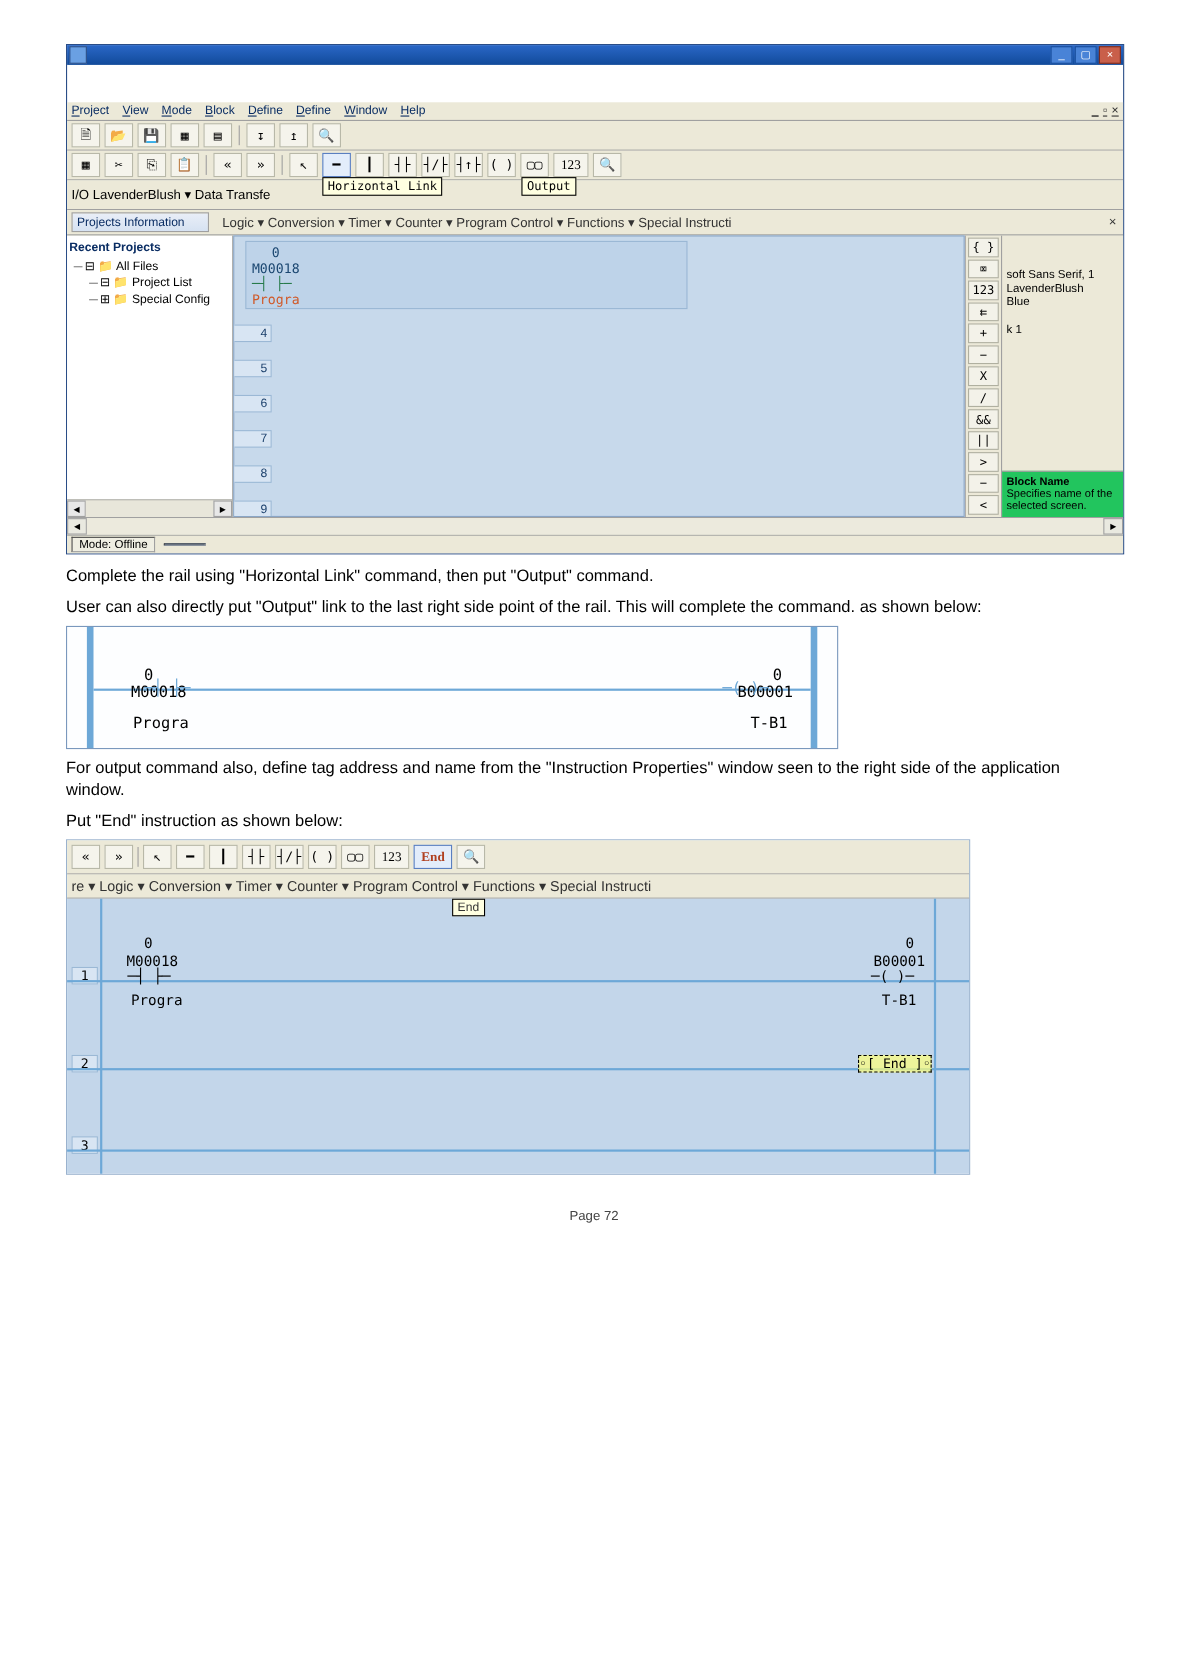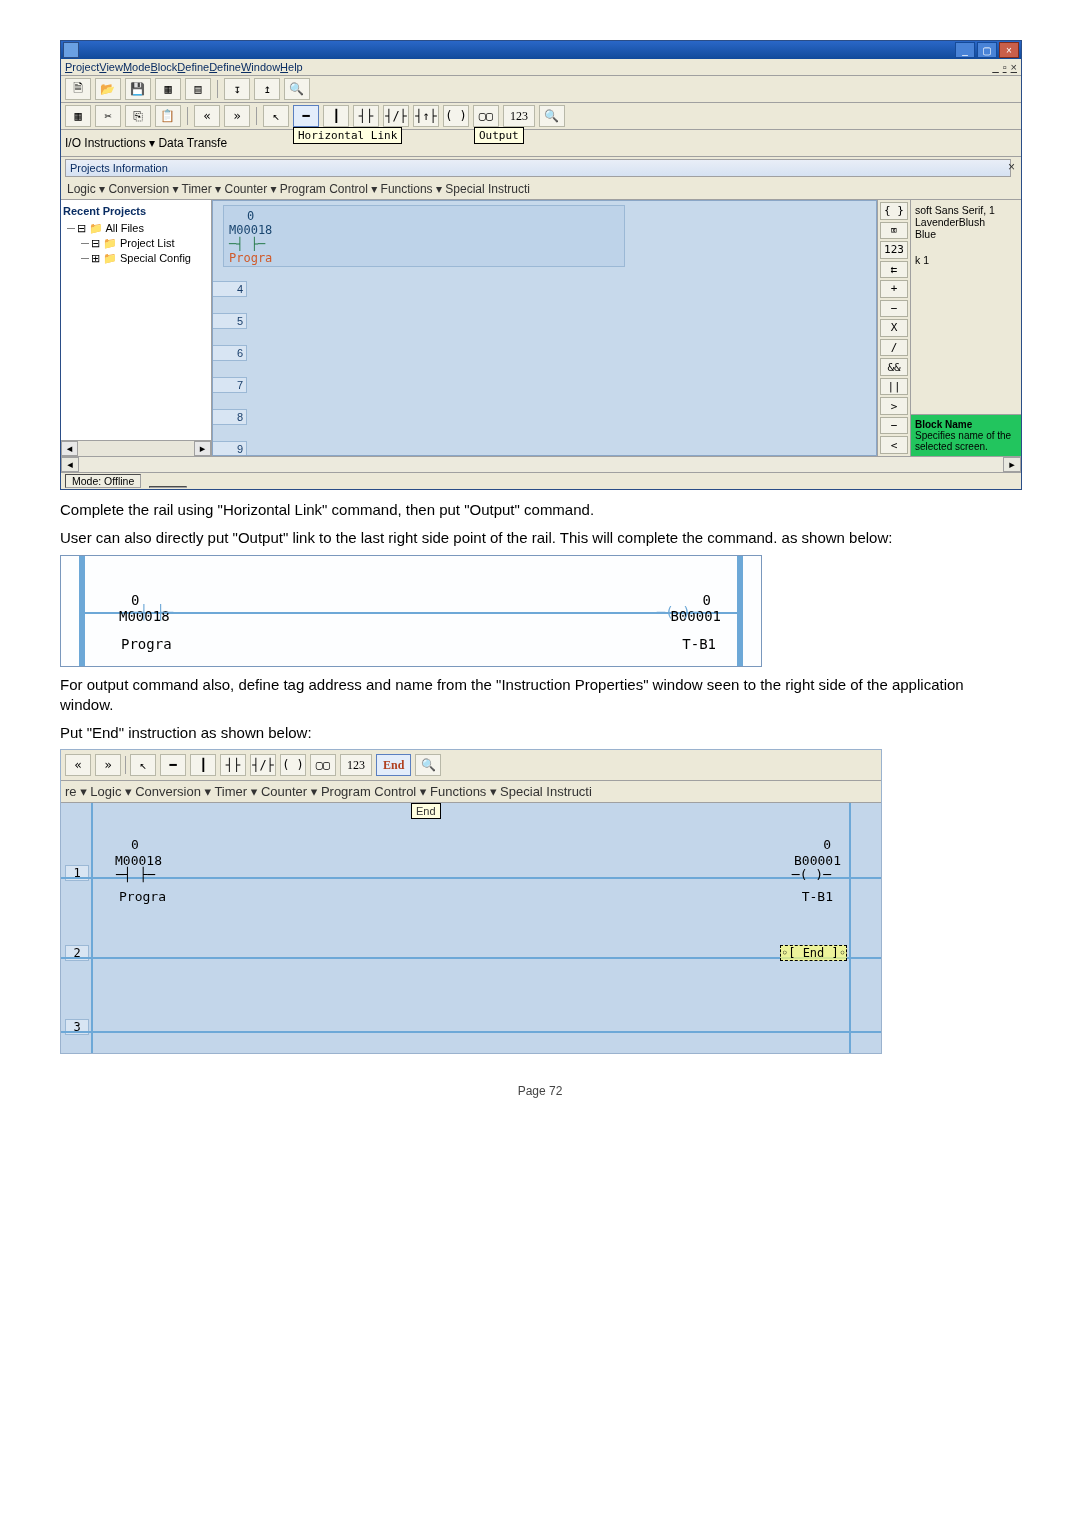--- a/index.html
+++ b/index.html
@@ -48,22 +48,23 @@
     background: #c95f4a;
     border: 1px solid #7a2b1e;
     display: flex; align-items: center; justify-content: center;
     font-size: 10px; color: #fff;
   }
   .win-btn.min, .win-btn.max { background:#4983d7; border-color:#154a99; }
   .menubar {
     background: var(--panel-bg);
     border-bottom: 1px solid var(--panel-border);
     padding: 2px 4px;
-    display: flex; 
+    display: flex; gap: 12px;
     color: #0a2d63;
+    margin-top: 34px;
   }
   .menubar span { cursor: default; }
   .menubar span::first-letter { text-decoration: underline; }
   .inner-close { margin-left:auto; display:flex; gap:4px; color:#333; }
   .toolbar-row {
     background: var(--panel-bg);
     border-bottom: 1px solid var(--panel-border);
     padding: 1px 4px;
     display: flex; align-items: center; gap:4px;
     min-height: 24px;
@@ -85,24 +86,23 @@
     border: 1px solid #000;
     padding: 1px 4px;
     font-size: 11px;
     white-space: nowrap;
     z-index: 5;
   }
   .cat-row {
     background: var(--panel-bg);
     border-bottom: 1px solid var(--panel-border);
     padding: 2px 4px;
-    display:flex; gap:4px; 
+    display:flex; gap:4px; align-items:center;
     font-size:12px; color:#333;
     position: relative;
-    flex-direction: column;
   }
   .cat-item { padding:1px 2px; }
   .close-x { position:absolute; right:6px; top:3px; }
   
   .layout { display:flex; height: 256px; background: var(--panel-bg); }
   .leftpane { width: 150px; display:flex; flex-direction:column; border-right:1px solid var(--panel-border);}
   .pane-title {
     background: linear-gradient(#e9eef7,#d6e2f2);
     padding:2px 4px; font-size:11px; color:#0a2d63;
     border-bottom:1px solid var(--panel-border);
@@ -136,28 +136,28 @@
      font-size:11px; color:#1a3f6b;
   }
   .palette {
     width:28px; background:var(--panel-bg); border-left:1px solid var(--panel-border);
     display:flex; flex-direction:column; gap:2px; padding:2px;
   }
   .palette .p { height:18px; border:1px solid #b0b0a0; background:#f3f2e9; font-family:Consolas,monospace;
     display:flex;align-items:center;justify-content:center; font-size:11px;}
   .rightpane { width:110px; background:var(--panel-bg); border-left:1px solid var(--panel-border);
       display:flex; flex-direction:column; font-size:10.5px; }
-  .rightpane .prop-top { padding:4px; height:70px; overflow:hidden;}
+  .rightpane .prop-top { padding:4px; height:70px; overflow:hidden;margin-top:26px;}
   .rightpane .prop-bot {
      margin-top:auto; border-top:1px solid var(--panel-border);
      background:#22c55e; padding:4px; font-size:10px; min-height:32px;
   }
   .statusbar {
      background:var(--panel-bg); border-top:1px solid var(--panel-border);
-     font-size:10.5px; padding:1px 4px; display:flex; gap:8px; align-items:flex-end;
+     font-size:10.5px; padding:1px 4px; display:flex; gap:8px; align-items:center;
   }
   .statusbar .well { border:1px inset #a0a0a0; padding:0 6px; background:#efeee2;}
   .hscroll { height:15px; background:var(--panel-bg); display:flex; border-top:1px solid var(--panel-border);}
   .hscroll .hbtn { width:16px;border:1px solid #a0a0a0;background:#e9e9e0; display:flex;align-items:center;justify-content:center;}
   .hscroll .htrack { flex:1; background:#eceadd;}
 
   
   .rail-img {
     width: 700px; height: 110px;
     border: 1px solid #7a98bd; background:#fdfeff;
@@ -266,21 +266,21 @@
     <div class="tbtn">┤↑├</div>
     <div class="tbtn">( )</div>
     <div class="tbtn">▢▢</div>
     <div class="tbtn wide">123</div>
     <div class="tbtn">🔍</div>
     <div class="tooltip" style="left:232px; top:24px;">Horizontal Link</div>
     <div class="tooltip" style="left:380px; top:24px;margin-left:33px;">Output</div>
   </div>
 
   <div class="toolbar-row">
-    <span>I/O Instructions ▾   Data Transfe</span>
+    <span>I/O LavenderBlush ▾   Data Transfe</span>
   </div>
 
   <div class="cat-row">
     <span class="pane-title" style="border:1px solid var(--panel-border);margin-right:6px;min-width:115px">Projects Information</span>
     <span class="cat-item">Logic ▾   Conversion ▾   Timer ▾   Counter ▾   Program Control ▾   Functions ▾   Special Instructi</span>
     <span class="close-x">×</span>
   </div>
 
   <div class="layout">
 

